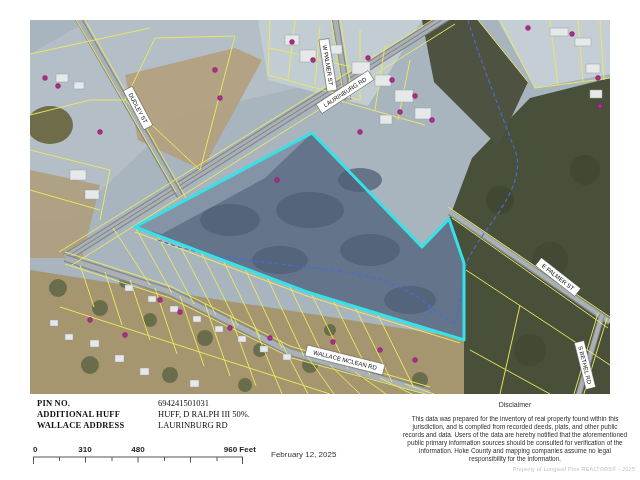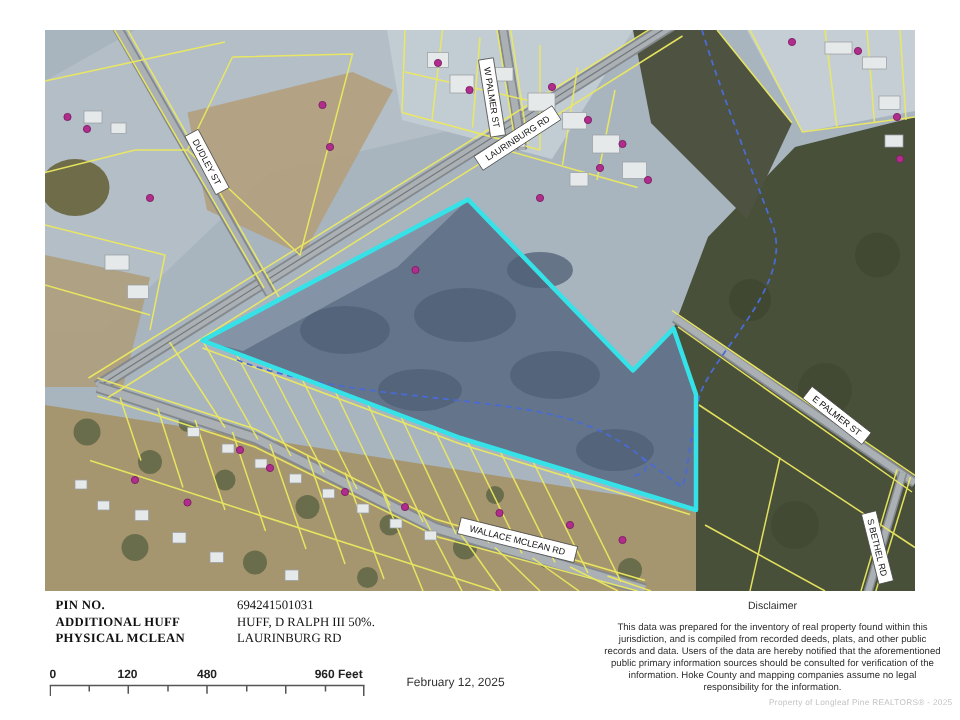--- a/index.html
+++ b/index.html
@@ -14,21 +14,21 @@
   .info-row{display:flex;line-height:11px;font-size:8.5px;color:#111;}
   .info-label{width:101px;font-weight:bold;letter-spacing:.2px;}
   .info-value{white-space:nowrap;margin-left:20px;}
 
   .scalebar{position:absolute;left:33px;top:445px;width:260px;height:22px;color:#222;}
   .scalebar .nums{position:relative;height:10px;font-size:8px;font-weight:bold;}
   .scalebar .nums span{position:absolute;top:0;}
   .n0{left:0;}
   .n240{left:52px;transform:translateX(-50%);}
   .n480{left:105px;transform:translateX(-50%);}
-  .n960{left:196px;transform:translateX(-60%);white-space:nowrap;}
+  .n960{left:210px;transform:translateX(-60%);white-space:nowrap;}
   .scalebar svg{display:block;margin-top:1px;}
 
   .map-date{position:absolute;left:271px;top:450px;width:130px;text-align:left;
     font-size:8px;color:#333;}
 
   .disclaimer{position:absolute;left:401px;top:401px;width:228px;text-align:center;color:#2e2e2e;}
   .disclaimer .d-title{font-size:7px;margin-bottom:7px;}
   .disclaimer .d-body{font-size:6.4px;line-height:8px;}
 
   .watermark{position:absolute;right:5px;top:466px;font-size:5.5px;color:#c2c2c2;letter-spacing:.2px;}
@@ -279,29 +279,29 @@
 <div class="info-block">
   <div class="info-row">
     <span class="info-label">PIN NO.</span>
     <span class="info-value">694241501031</span>
   </div>
   <div class="info-row">
     <span class="info-label">ADDITIONAL HUFF</span>
     <span class="info-value">HUFF, D RALPH III 50%.</span>
   </div>
   <div class="info-row">
-    <span class="info-label">PHYSICAL MCLEAN</span>
+    <span class="info-label">WALLACE ADDRESS</span>
     <span class="info-value">LAURINBURG RD</span>
   </div>
 </div>
 
 <div class="scalebar">
   <div class="nums">
     <span class="n0">0</span>
-    <span class="n240">120</span>
+    <span class="n240">310</span>
     <span class="n480">480</span>
     <span class="n960">960 Feet</span>
   </div>
   <svg width="216" height="9" viewBox="0 0 216 9">
     <g stroke="#555" stroke-width="1" fill="none">
       <line x1="0" y1="1" x2="210" y2="1"></line>
       <line x1="0.5" y1="1" x2="0.5" y2="8"></line>
       <line x1="209.5" y1="1" x2="209.5" y2="8"></line>
       <line x1="26.5" y1="1" x2="26.5" y2="5"></line>
       <line x1="52.5" y1="1" x2="52.5" y2="6.5"></line>

